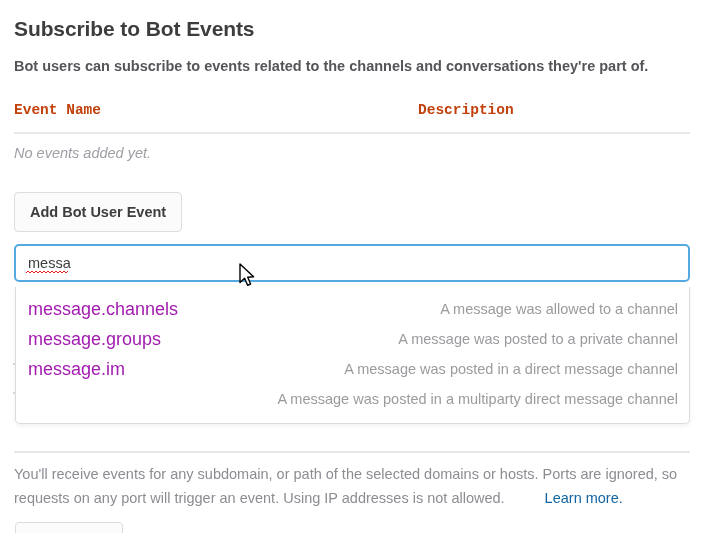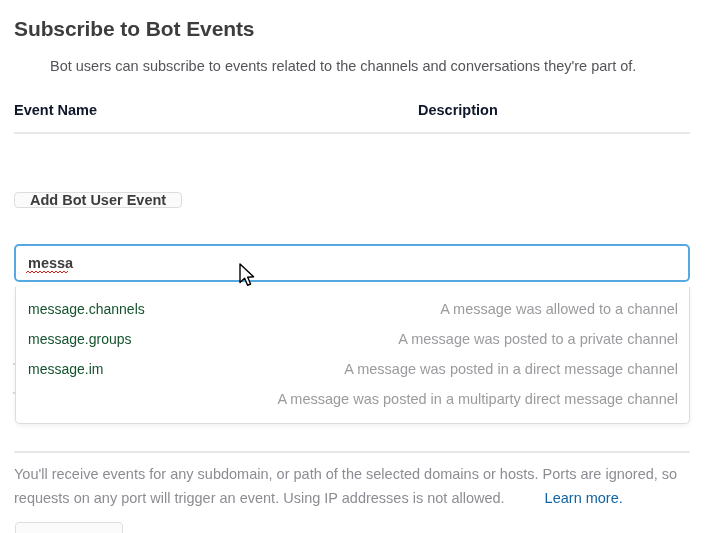--- a/index.html
+++ b/index.html
@@ -34,45 +34,45 @@
     color: #3d3d3d;
     letter-spacing: -0.1px;
     line-height: 26px;
     white-space: nowrap;
   }
   .page-subtitle {
     position: absolute;
     left: 14px;
     top: 56px;
     font-size: 14.5px;
-    font-weight: normal;
+    font-weight: bold;
     color: #555459;
     line-height: 20px;
     white-space: nowrap;
-    margin-left: 36px;
   }
 
   
   .events-table {
     position: absolute;
     left: 14px;
     top: 102px;
     width: 676px;
   }
   .table-head {
     position: relative;
     height: 30px;
   }
   .th {
     position: absolute;
     top: 0;
     font-size: 14.5px;
     font-weight: bold;
-    color: #0f172a;
-    white-space: nowrap;
+    color: #c2410c;
+    white-space: nowrap;
+    font-family: Liberation Mono, monospace;
   }
   .th-event { left: 0; }
   .th-desc  { left: 404px; }
   .table-rule {
     position: absolute;
     left: 0;
     top: 30px;
     width: 676px;
     height: 2px;
     background: #e8e8e8;
@@ -85,21 +85,21 @@
     font-style: italic;
     color: #9e9ea6;
     white-space: nowrap;
   }
 
   
   .btn {
     position: absolute;
     left: 14px;
     top: 192px;
-    height: 16px;
+    height: 40px;
     padding: 0 15px;
     display: flex;
     align-items: center;
     justify-content: center;
     box-sizing: border-box;
     background: #fbfbfb;
     border: 1px solid #dddddd;
     border-radius: 4px;
     font-family: "Liberation Sans", sans-serif;
     font-size: 14.5px;
@@ -127,21 +127,20 @@
     top: 0;
     height: 100%;
     width: 600px;
     border: none;
     outline: none;
     background: transparent;
     font-family: "Liberation Sans", sans-serif;
     font-size: 14.5px;
     color: #3d3d3d;
     padding: 0;
-    font-weight: bold;
   }
   
   .spell-squiggle {
     position: absolute;
     left: 26px;
     top: 270px;
     width: 43px;
     height: 4px;
     pointer-events: none;
   }
@@ -163,22 +162,22 @@
   .dd-item {
     position: relative;
     height: 30px;
     display: flex;
     align-items: center;
     padding: 0 11px 0 12px;
     box-sizing: border-box;
     cursor: pointer;
   }
   .dd-name {
-    font-size: 14px;
-    color: #14532d;
+    font-size: 18px;
+    color: #a21caf;
     white-space: nowrap;
   }
   .dd-desc {
     margin-left: auto;
     font-size: 14.5px;
     color: #9b9b9f;
     white-space: nowrap;
   }
 
   
@@ -246,20 +245,21 @@
   <div class="page-title">Subscribe to Bot Events</div>
 
   <div class="page-subtitle">Bot users can subscribe to events related to the channels and conversations they're part of.</div>
 
   <div class="events-table">
     <div class="table-head">
       <span class="th th-event">Event Name</span>
       <span class="th th-desc">Description</span>
       <div class="table-rule"></div>
     </div>
+    <div class="empty-msg">No events added yet.</div>
   </div>
 
   <div class="btn">Add Bot User Event</div>
 
   <div class="search-wrap">
     <input class="search-input" type="text" value="messa" style="">
   </div>
   <svg class="spell-squiggle" viewBox="0 0 43 4" preserveAspectRatio="none">
     <path d="M0 3 L2 1 L4 3 L6 1 L8 3 L10 1 L12 3 L14 1 L16 3 L18 1 L20 3 L22 1 L24 3 L26 1 L28 3 L30 1 L32 3 L34 1 L36 3 L38 1 L40 3 L42 1" fill="none" stroke="#e01e1e" stroke-width="1"></path>
   </svg>

